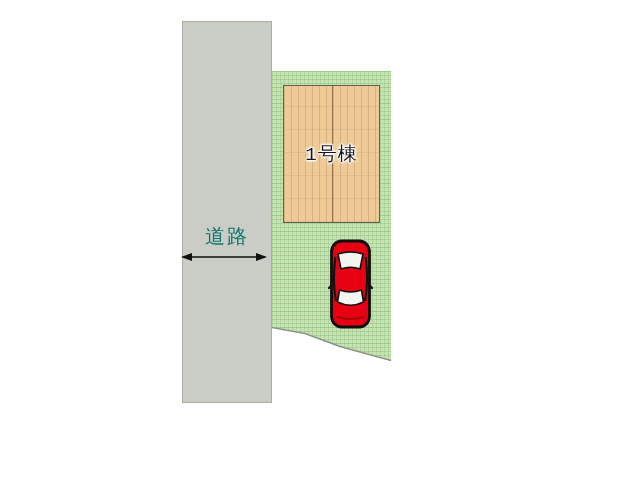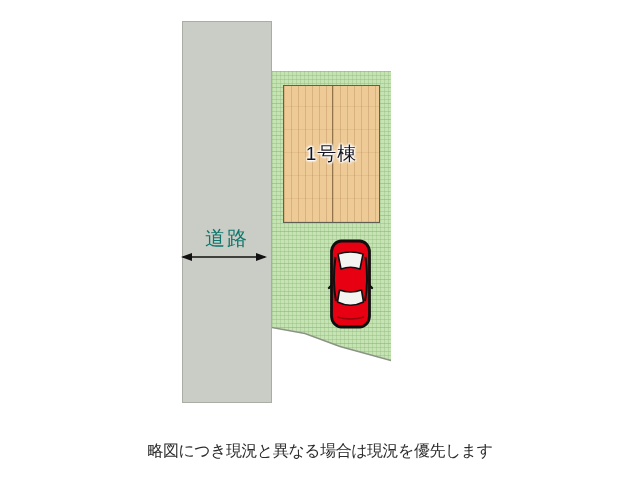--- a/index.html
+++ b/index.html
@@ -1,18 +1,18 @@
 <!DOCTYPE html>
 <html><head>
 <meta charset="utf-8">
 <style>
   html,body{margin:0;padding:0;background:#ffffff;}
   .canvas{
     position:relative;width:600px;height:480px;background:#ffffff;overflow:hidden;
-    font-family:Liberation Sans, sans-serif;
+    font-family:Liberation Mono, monospace;
   }
   
   .road{
     position:absolute;left:182px;top:21px;width:90px;height:382px;
     box-sizing:border-box;background:#c9cdc5;border:1px solid #a9ada3;
   }
   .road-label{
     position:absolute;left:182px;top:227px;width:90px;text-align:center;
     font-size:20px;letter-spacing:2px;color:#0f766e;line-height:22px;
   }
@@ -90,15 +90,14 @@
   </svg>
 
   <svg class="road-arrow" width="90" height="14" viewBox="0 0 90 14">
     <line x1="4" y1="7" x2="86" y2="7" stroke="#111111" stroke-width="1.6"></line>
     <path d="M2,7 L13,3 L13,11 Z" fill="#111111"></path>
     <path d="M88,7 L77,3 L77,11 Z" fill="#111111"></path>
   </svg>
 
   <div class="road-label">道路</div>
 
-  <div class="caption">略図につき現況と異なる場合は現況を優先します</div>
 
 </div>
 
 </body></html>

